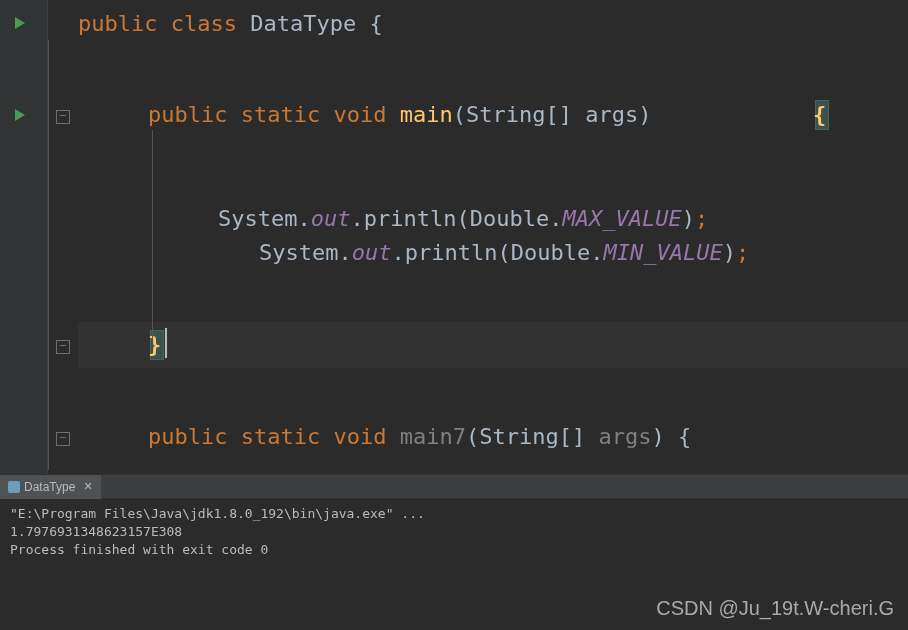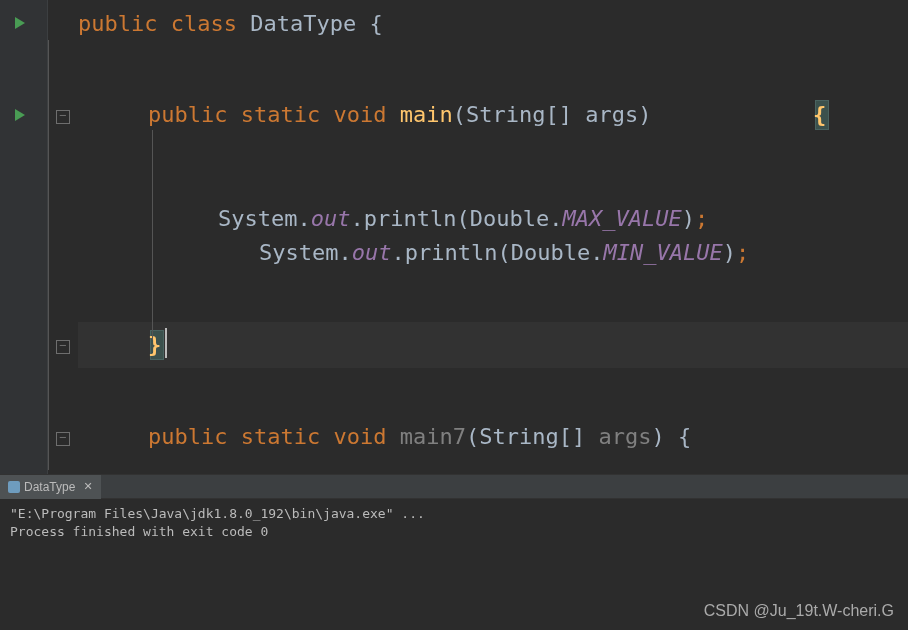--- a/index.html
+++ b/index.html
@@ -140,21 +140,21 @@
       line-height: 18px;
       color: #bbbbbb;
       font-family: 'Consolas', 'Monaco', monospace;
     }
     .console-line { white-space: pre; }
     .watermark {
       position: absolute;
       bottom: 10px;
       right: 14px;
       color: #aaaaaa;
-      font-size: 16px;
+      font-size: 20px;
       font-family: sans-serif;
     }
   </style>
 </head>
 <body>
 
 <div class="editor-area">
   <div class="gutter">
     <div class="run-icon" style="top:12px;">
       <svg width="16" height="16" viewBox="0 0 16 16">
@@ -199,18 +199,19 @@
 <div class="console-area">
   <div class="console-tabs">
     <div class="console-tab">
       <span class="tab-icon"></span>
       <span>DataType</span>
       <span class="tab-close">✕</span>
     </div>
   </div>
   <div class="console-output">
     <div class="console-line">"E:\Program Files\Java\jdk1.8.0_192\bin\java.exe" ...</div>
+    <div class="console-line">1.7976931348623157E308</div>
     <div class="console-line"></div>
     <div class="console-line">Process finished with exit code 0</div>
   </div>
 </div>
 
 <div class="watermark">CSDN @Ju_19t.W-cheri.G</div>
 
 </body></html>

